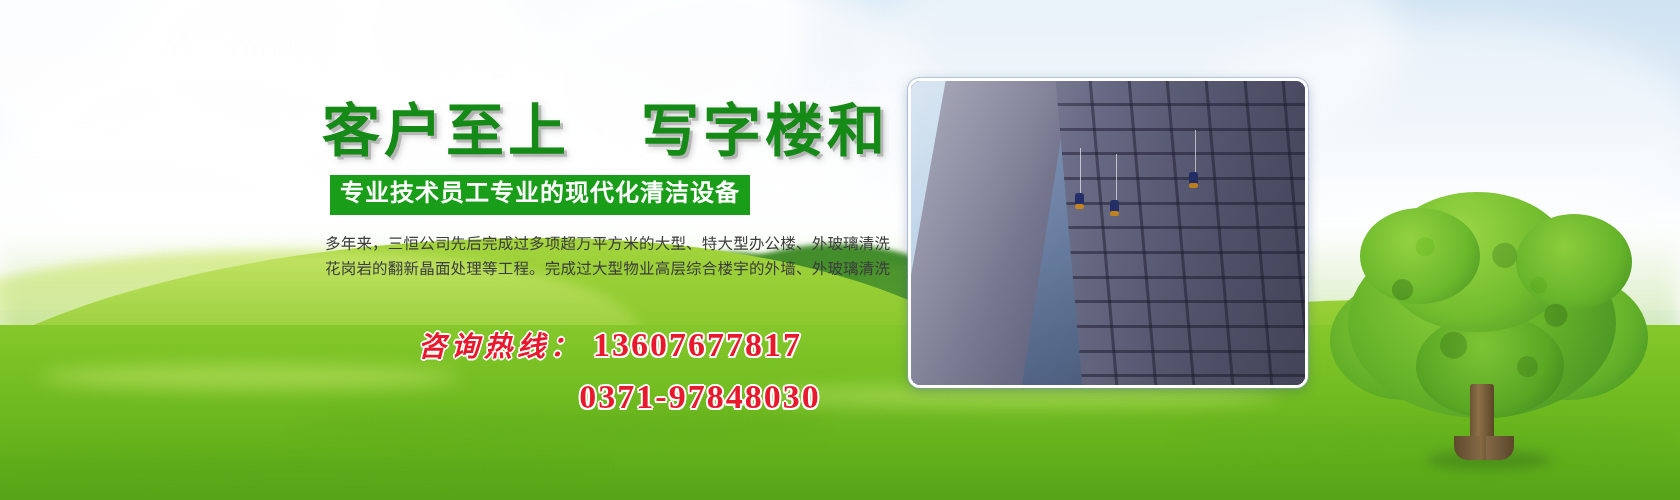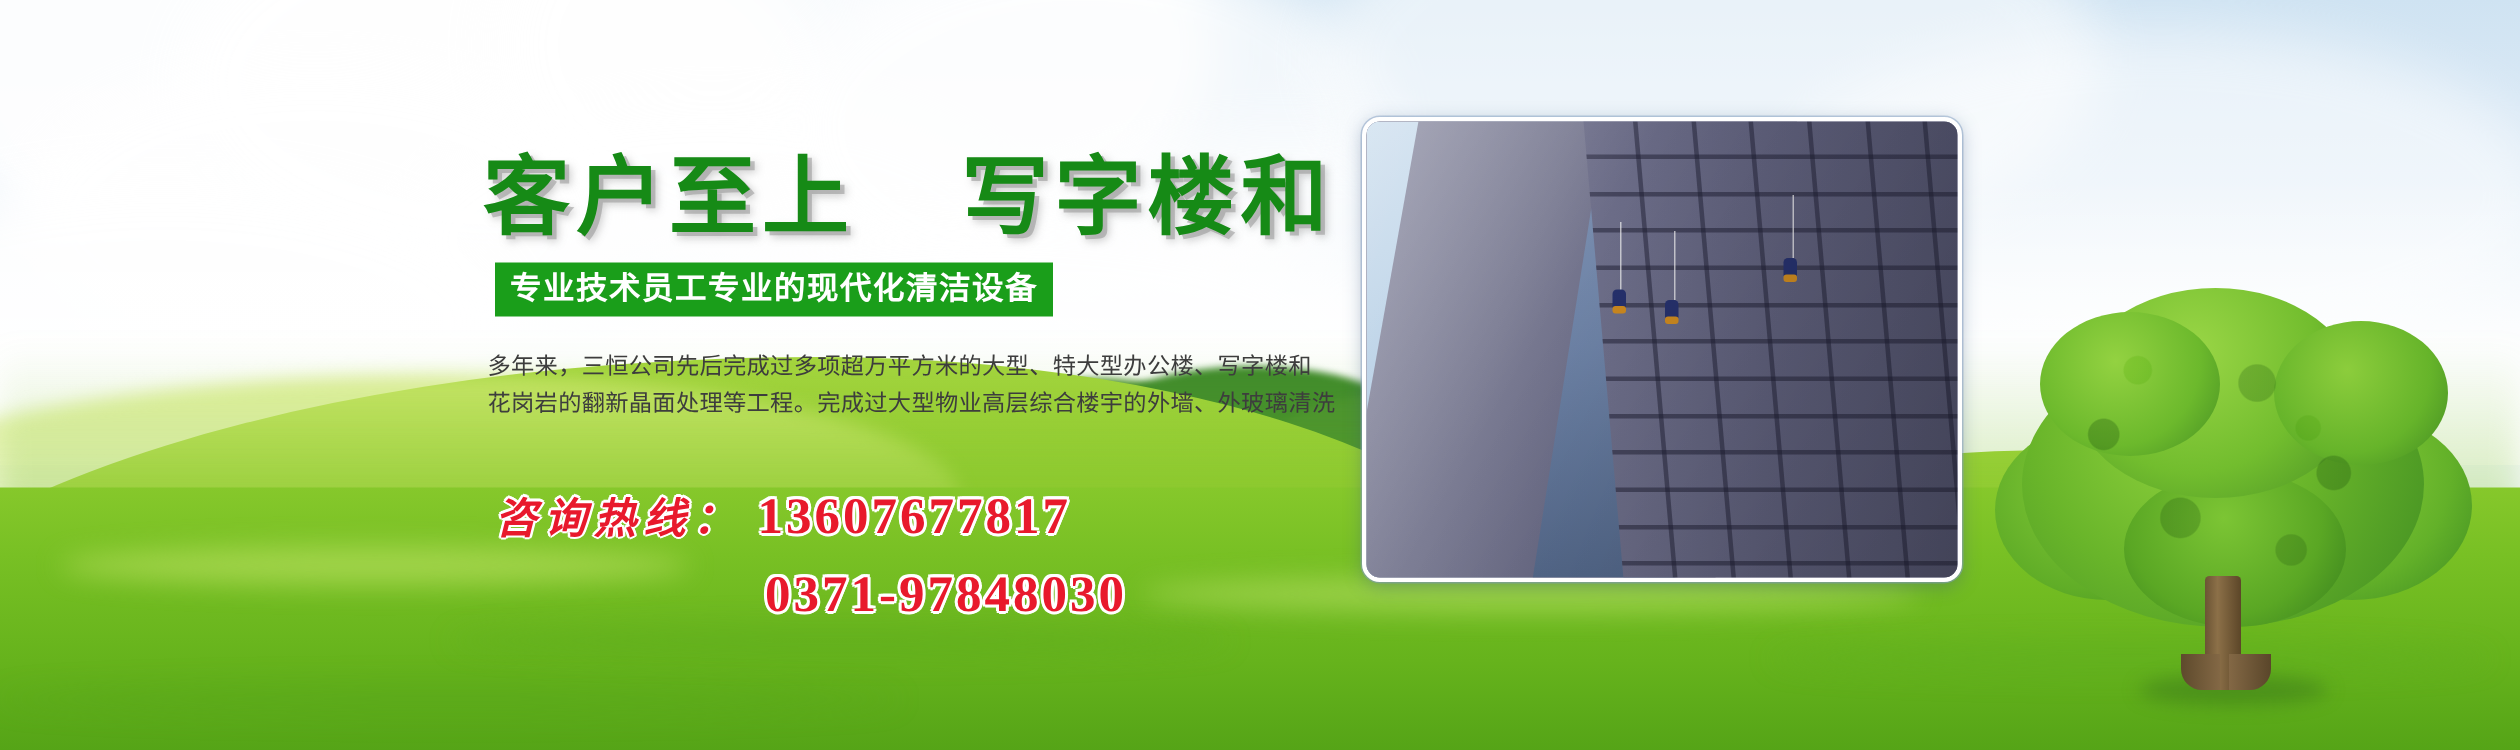--- a/index.html
+++ b/index.html
@@ -88,40 +88,40 @@
     font-size:58px; font-weight:700; color:#168a16; letter-spacing:4px;
     white-space:nowrap; line-height:1;
     text-shadow:3px 3px 0 rgba(150,150,150,.55), 4px 4px 6px rgba(110,110,110,.35);
   }
   .headline .gap{ display:inline-block; width:34px; }
 
   .greenbar{
     position:absolute; left:330px; top:175px;
     background:#1a9e1a; color:#ffffff;
     padding:5px 10px 7px 10px;
-    font-size:21px; font-weight:700; letter-spacing:1px;
+    font-size:24px; font-weight:700; letter-spacing:1px;
     white-space:nowrap; line-height:1.15;
     font-family:"DejaVu Sans","Liberation Sans",sans-serif;
   }
 
   .body-copy{
     position:absolute; left:325px; top:232px; width:565px;
     font-size:15.5px; line-height:25px; color:#3d3d3d;
     font-family:"DejaVu Sans","Liberation Sans",sans-serif;
     letter-spacing:.2px;
   }
   .body-copy p{ white-space:nowrap; }
   .body-copy p.l3{ text-indent:6px; }
 
   .phone-block{
     position:absolute; left:330px; top:322px; width:560px;
     font-family:"Liberation Serif","DejaVu Serif",serif;
     color:#e8192c; font-weight:700;
   }
-  .phone-row{ white-space:nowrap; line-height:46px; }
+  .phone-row{ white-space:nowrap; line-height:46px;text-align:center; }
   .phone-label{
     font-size:28px; letter-spacing:5px; font-weight:700;
     text-shadow: 1.6px 0 0 #fff,-1.6px 0 0 #fff,0 1.6px 0 #fff,0 -1.6px 0 #fff,
                  1.2px 1.2px 0 #fff,-1.2px 1.2px 0 #fff,1.2px -1.2px 0 #fff,-1.2px -1.2px 0 #fff;
     font-style:italic;
   }
   .phone-num{
     font-size:34px; letter-spacing:2px; margin-left:10px;
     text-shadow: 2px 0 0 #fff,-2px 0 0 #fff,0 2px 0 #fff,0 -2px 0 #fff,
                  1.5px 1.5px 0 #fff,-1.5px 1.5px 0 #fff,1.5px -1.5px 0 #fff,-1.5px -1.5px 0 #fff;
@@ -255,21 +255,21 @@
 
     <div class="headline">
       <span>客户至上</span>
       <span class="gap"></span>
       <span>写字楼和</span>
     </div>
 
     <div class="greenbar">专业技术员工专业的现代化清洁设备</div>
 
     <div class="body-copy">
-      <p class="l1">多年来，三恒公司先后完成过多项超万平方米的大型、特大型办公楼、写字楼和</p>
+      <p class="l1">多年来，三恒公司先后完成过多项超万平方米的大型、特大型办公楼、外玻璃清洗</p>
       <p class="l2">花岗岩的翻新晶面处理等工程。完成过大型物业高层综合楼宇的外墙、外玻璃清洗</p>
     </div>
 
     <div class="phone-block">
       <div class="phone-row">
         <span class="phone-label">咨询热线：</span><span class="phone-num">13607677817</span>
       </div>
       <div class="phone-row second">
         <span class="phone-num">0371-97848030</span>
       </div>

